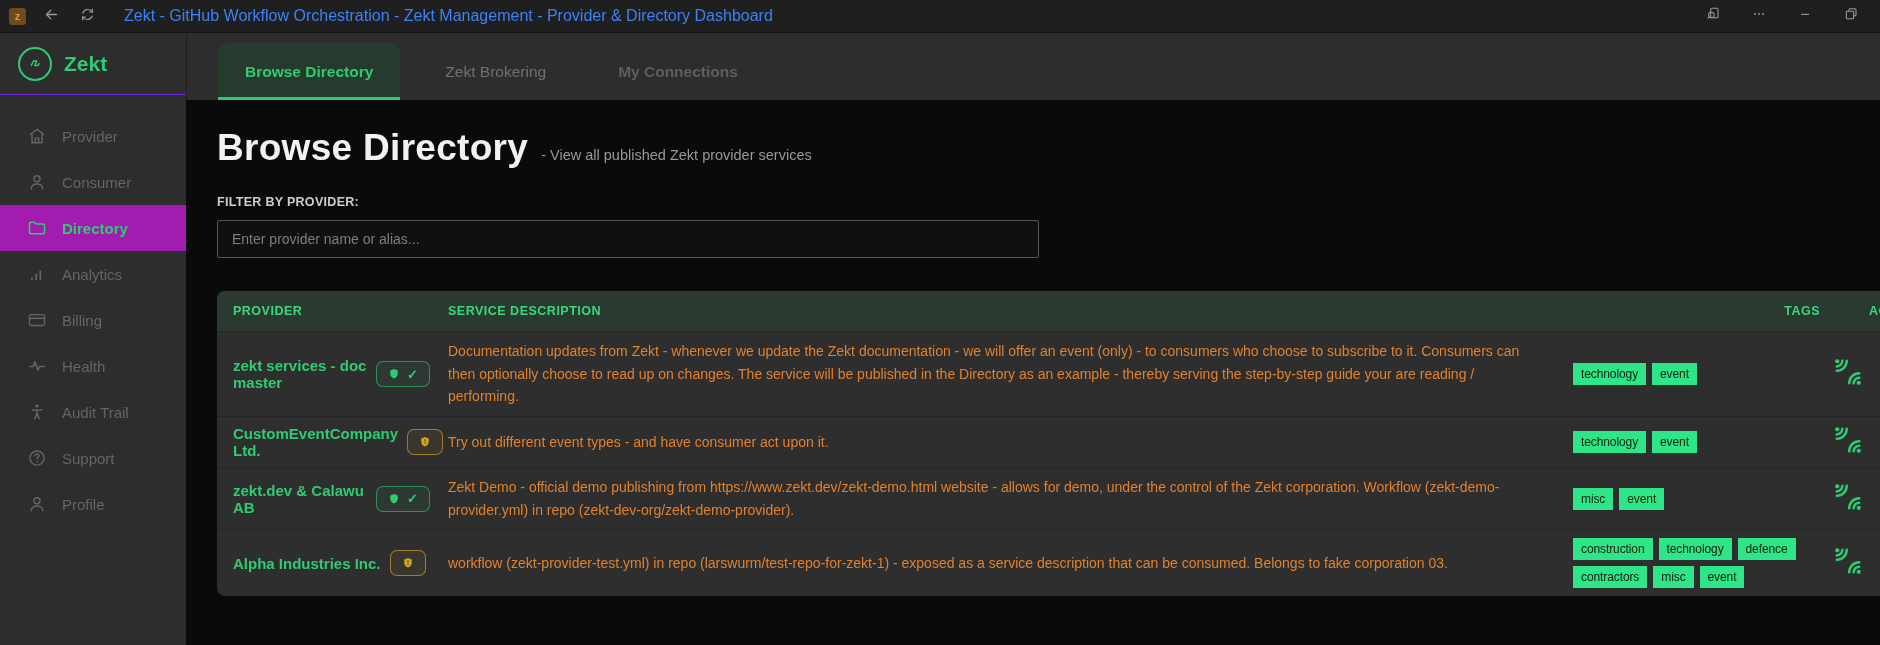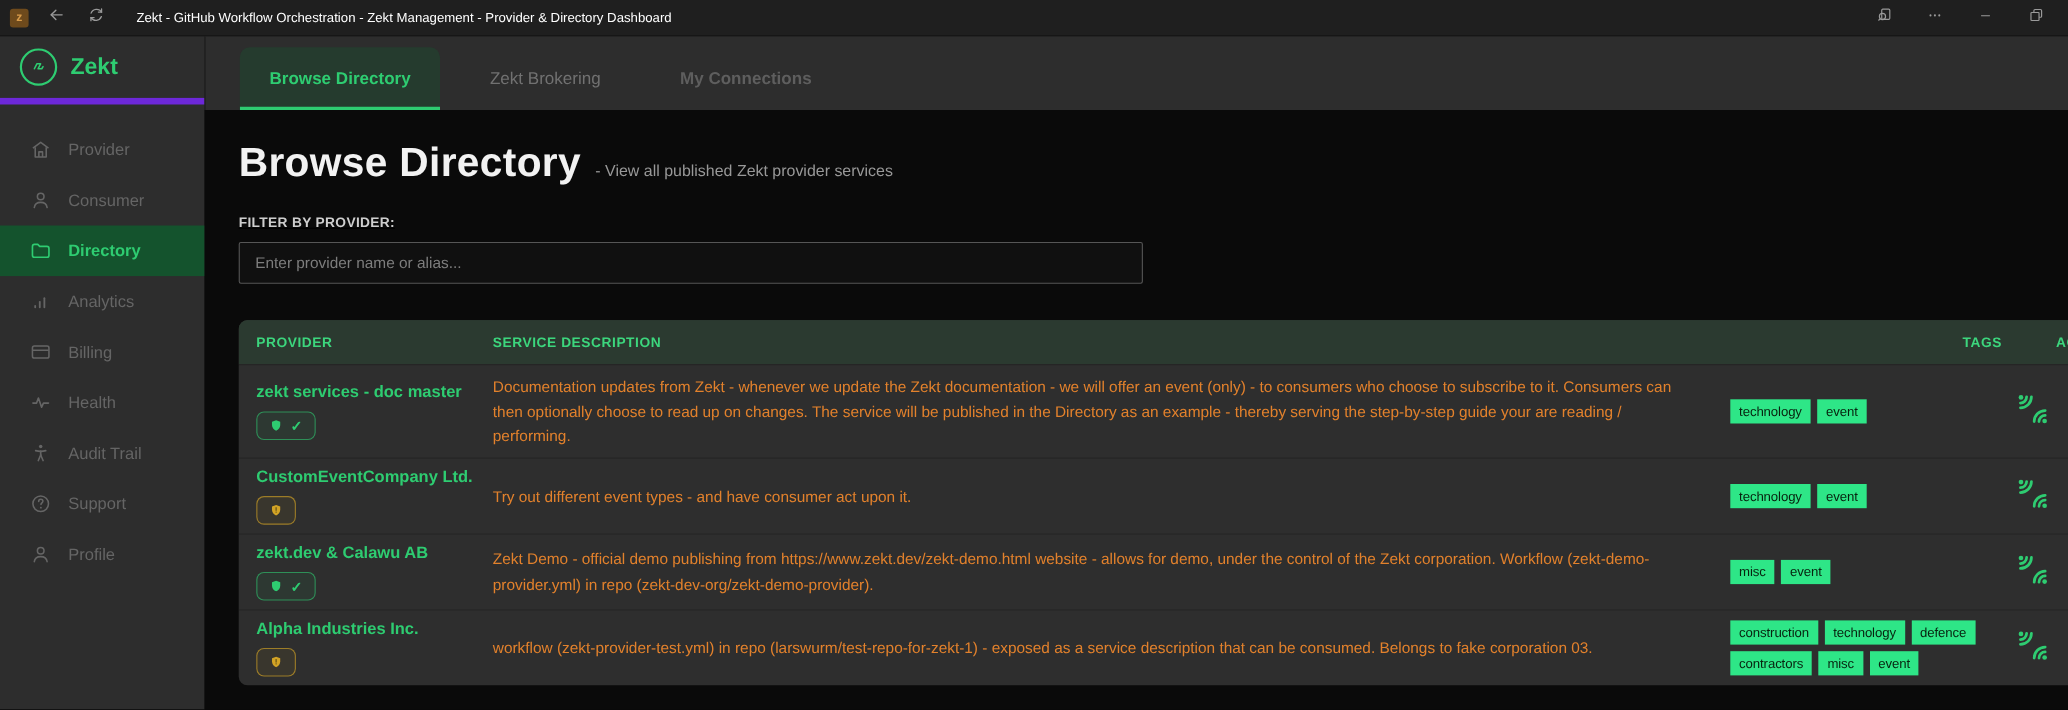--- a/index.html
+++ b/index.html
@@ -12,35 +12,35 @@
     --content-bg:#0a0a0a;
   }
   *{box-sizing:border-box;margin:0;padding:0;font-family:"Liberation Sans",sans-serif;}
   html,body{width:1880px;height:645px;overflow:hidden;background:var(--content-bg);}
   
   .titlebar{height:33px;background:#1f1f1f;border-bottom:1px solid #141414;display:flex;align-items:center;color:#9b9b9b;}
   .tb-left{display:flex;align-items:center;gap:14px;padding-left:9px;flex:1;min-width:0;}
   .favicon{width:17px;height:17px;border-radius:3px;background:#6e4a1c;color:#d79b4a;font-size:11px;font-weight:700;display:flex;align-items:center;justify-content:center;}
   .tb-btn{width:22px;height:22px;display:flex;align-items:center;justify-content:center;color:#9a9a9a;}
   .tb-btn svg{width:17px;height:17px;}
-  .tb-title{font-size:12px;color:#ffffff;white-space:nowrap;overflow:hidden;text-overflow:ellipsis;margin-left:12px;}
+  .tb-title{font-size:16px;color:#3b82f6;white-space:nowrap;overflow:hidden;text-overflow:ellipsis;margin-left:12px;}
   .tb-right{display:flex;align-items:center;gap:24px;padding-right:18px;}
   .tb-right .tb-btn svg{width:16px;height:16px;}
   
   .app{display:flex;height:612px;}
   .sidebar{width:186px;background:var(--sidebar-bg);flex-shrink:0;display:flex;flex-direction:column;}
-  .logo-row{height:62px;display:flex;align-items:center;gap:12px;padding-left:18px;border-bottom:6px solid #6d28d9;}
+  .logo-row{height:62px;display:flex;align-items:center;gap:12px;padding-left:18px;border-bottom:1px solid #6d28d9;}
   .logo-circle{width:34px;height:34px;border:2px solid var(--accent);border-radius:50%;color:var(--accent);display:flex;align-items:center;justify-content:center;}
   .logo-circle svg{width:18px;height:18px;}
   .logo-text{font-size:21px;font-weight:700;color:var(--accent);}
   .nav{padding-top:18px;display:flex;flex-direction:column;}
   .nav-item{height:46px;display:flex;align-items:center;gap:15px;padding-left:27px;color:#656565;font-size:15px;cursor:pointer;}
   .nav-item .nav-icon{width:20px;height:20px;display:flex;align-items:center;justify-content:center;}
   .nav-item svg{width:20px;height:20px;}
-  .nav-item.active{background:#14532d;color:var(--accent);font-weight:700;}
+  .nav-item.active{background:#a21caf;color:var(--accent);font-weight:700;}
   
   .main{flex:1;min-width:0;display:flex;flex-direction:column;}
   .tabbar{height:67px;background:var(--sidebar-bg);border-left:1px solid #1f1f1f;display:flex;align-items:flex-end;padding-left:31px;gap:18px;}
   .tab{height:57px;padding:0 27px;display:flex;align-items:center;font-size:15.5px;color:#717171;border-radius:9px 9px 0 0;cursor:pointer;}
   .tab.active{background:#253b2e;color:var(--accent);font-weight:700;box-shadow:inset 0 -3px 0 var(--accent);}
   .tab:nth-child(3){color:#5e5e5e;font-weight:bold;}
   .content{flex:1;background:var(--content-bg);padding:27px 0 0 31px;overflow:hidden;}
   .head-row{display:flex;align-items:baseline;gap:13px;}
   h1{font-size:37px;font-weight:800;color:#f2f2f2;letter-spacing:.3px;}
   .subtitle{font-size:14.5px;color:#989898;}
@@ -51,21 +51,21 @@
   .f-tags{width:1000px;}
   .f-input{width:100%;height:38px;background:#101010;border:1px solid #565656;border-radius:2px;color:#dddddd;font-size:14px;padding:0 14px;outline:none;}
   .f-input::placeholder{color:#7d7d7d;}
   
   .table{margin-top:33px;width:1700px;background:#2e2e2e;border-radius:8px;overflow:hidden;}
   .thead,.trow{display:grid;grid-template-columns:215px 1112px 260px 100px;padding-left:16px;}
   .thead{background:#2b3a30;height:40px;align-items:center;}
   .th{font-size:12.5px;font-weight:700;color:#3cd67d;letter-spacing:.5px;}
   .th.tags-h,.th.action-h{padding-left:13px;text-align:right;}
   .trow{padding-top:8px;padding-bottom:8px;border-top:1px solid #252525;align-items:center;}
-  .provider-cell{display:flex;flex-direction:column;align-items:flex-start;gap:9px;padding-right:18px;}
+  .provider-cell{display:flex;align-items:center;gap:9px;padding-right:18px;}
   .provider-name{font-size:15px;font-weight:700;color:var(--accent);cursor:pointer;}
   .badge{display:inline-flex;align-items:center;gap:7px;padding:5px 11px;border-radius:7px;border:1px solid;}
   .badge.verified{border-color:rgba(46,204,113,.6);background:rgba(46,204,113,.07);}
   .badge.unverified{border-color:rgba(210,163,37,.65);background:rgba(210,163,37,.07);}
   .badge-shield{display:flex;}
   .badge.verified .badge-shield{color:var(--accent);}
   .badge.unverified .badge-shield{color:var(--gold);}
   .badge-check{font-size:13px;font-weight:700;color:var(--accent);line-height:1;}
   .desc-cell{font-size:14px;line-height:1.62;color:var(--desc);padding-right:26px;}
   .tags-cell{display:flex;flex-wrap:wrap;gap:6px;padding-left:13px;align-items:center;}

